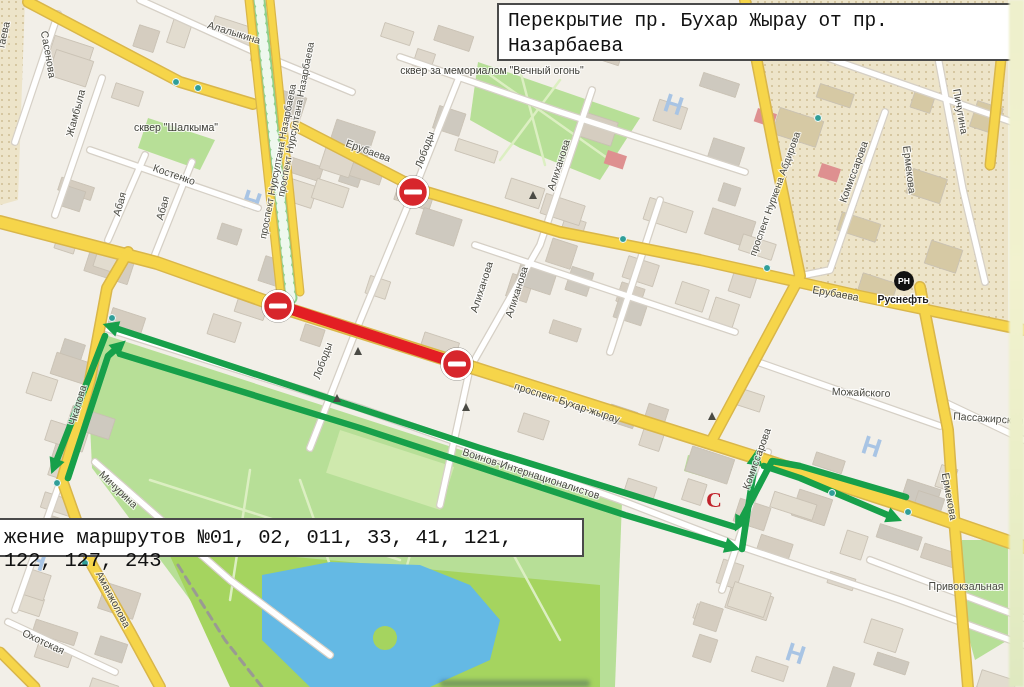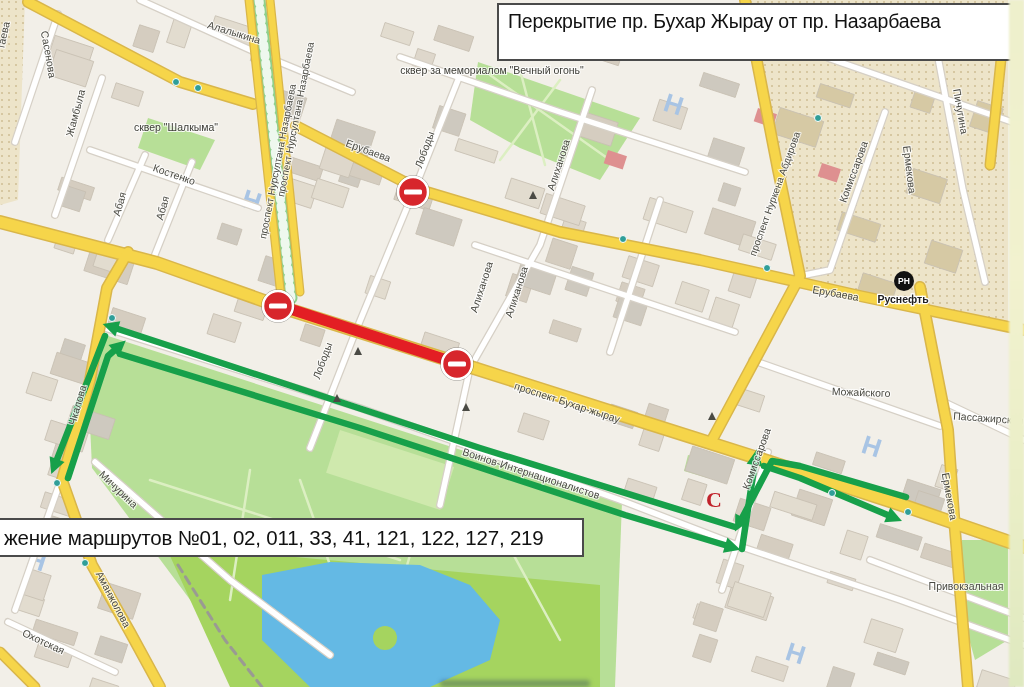--- a/index.html
+++ b/index.html
@@ -1,20 +1,20 @@
 <!DOCTYPE html>
 <html><head>
 <meta charset="utf-8">
 <style>
   html,body{margin:0;padding:0;background:#888;}
   #screenshot{position:relative;width:1024px;height:687px;overflow:hidden;
     font-family:"Liberation Sans", sans-serif;background:#f2efe8;}
   #map{position:absolute;left:0;top:0;}
   .box{position:absolute;background:#fff;border:2px solid #4a4a4a;color:#111;
-    font-family:Liberation Sans, sans-serif;box-sizing:border-box;}
+    font-family:Liberation Mono, monospace;box-sizing:border-box;}
   .box.top{left:497px;top:3px;width:521px;height:58px;padding:4px 8px 2px 9px;
     font-size:19.5px;line-height:25px;font-weight:500;letter-spacing:-0.2px;}
   .box.bottom{left:-10px;top:518px;width:594px;height:39px;padding:6px 10px 0 12px;
     font-size:20.5px;font-weight:500;letter-spacing:-0.2px;}
   .edge-strip{position:absolute;right:0;top:0;width:15px;height:687px;
     background:linear-gradient(180deg,#eef0cc 0%,#f2f2cf 40%,#e9eec6 75%,#dfe9c0 100%);
     filter:blur(1px);}
   .wm{position:absolute;left:440px;top:680px;width:150px;height:7px;
     background:rgba(45,62,95,.38);filter:blur(2px);border-radius:3px;}
 </style>
@@ -353,18 +353,18 @@
         <text x="176" y="131" text-anchor="middle" fill="#3c3c36" font-size="10.5" font-family="&quot;Liberation Sans&quot;,sans-serif" font-weight="normal" paint-order="stroke" stroke="rgba(255,255,255,.75)" stroke-width="2.2" transform="rotate(0 176 131)">сквер "Шалкыма"</text>
         <text x="492" y="74" text-anchor="middle" fill="#3c3c36" font-size="10.5" font-family="&quot;Liberation Sans&quot;,sans-serif" font-weight="normal" paint-order="stroke" stroke="rgba(255,255,255,.75)" stroke-width="2.2" transform="rotate(0 492 74)">сквер за мемориалом "Вечный огонь"</text>
       </g>
     </svg>
 
   <div class="box top">
     <div>Перекрытие пр. Бухар Жырау от пр. Назарбаева</div>
   </div>
 
   <div class="box bottom">
-    <span>жение маршрутов №01, 02, 011, 33, 41, 121, 122, 127, 219</span>
+    <span>жение маршрутов №01, 02, 011, 33, 41, 121, 122, 127, 243</span>
   </div>
 
   <div class="wm"></div>
   <div class="edge-strip"></div>
 </div>
 
 </body></html>

